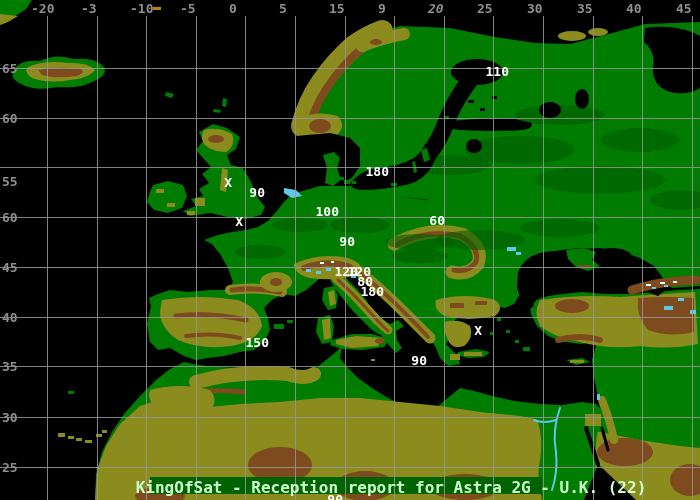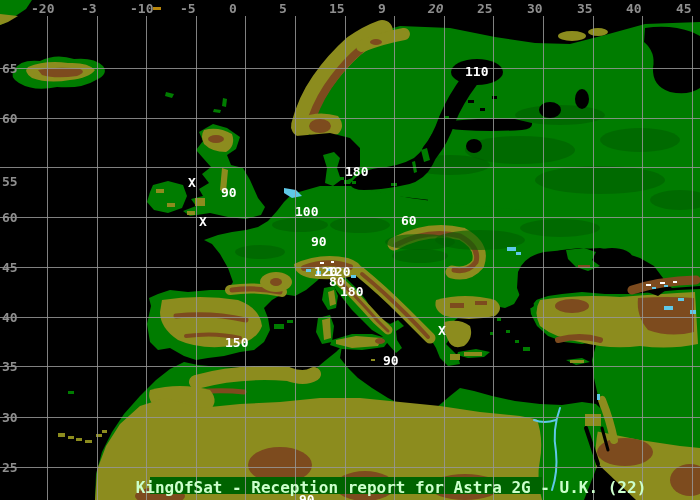--- a/index.html
+++ b/index.html
@@ -12,21 +12,21 @@
   .s-up{stroke:var(--c-upland);fill:none;stroke-linecap:round}
   .s-hi{stroke:var(--c-highland);fill:none;stroke-linecap:round}
   .s-cy{stroke:var(--c-inland_water);fill:none;stroke-linecap:round}
   .s-bk{stroke:#000;fill:none;stroke-linecap:round}
   .vline{position:absolute;width:1px;top:16px;height:484px;background:var(--c-gridline);z-index:2;opacity:.85}
   .hline{position:absolute;height:1px;left:0;width:700px;background:var(--c-gridline);z-index:2;opacity:.85}
   .lon-label{position:absolute;top:1px;width:32px;margin-left:-16px;
              color:var(--c-coordinate_text);font-size:13px;font-weight:bold;z-index:3;}
   .lat-label{position:absolute;left:2px;height:14px;margin-top:-7px;
              color:var(--c-coordinate_text);font-size:13px;font-weight:bold;z-index:3;}
-  .rx-label{position:absolute;width:44px;margin-left:-22px;height:14px;margin-top:-7px;text-align:left;
+  .rx-label{position:absolute;width:44px;margin-left:-22px;height:14px;margin-top:-7px;text-align:right;
             color:var(--c-reception_text);font-size:13px;font-weight:bold;z-index:4;}
   #caption-band{position:absolute;left:150px;top:477px;width:392px;height:17px;
                 background:var(--c-caption_band);z-index:1;}
   #caption{position:absolute;left:0;top:478px;width:700px;text-align:center;
            color:var(--c-caption_text);font-size:16px;font-weight:bold;letter-spacing:0px;z-index:4;margin-left:41px;}
   #yellow-dash{position:absolute;width:8px;height:3px;z-index:3;}
 </style>
 </head>
 <body>
 

